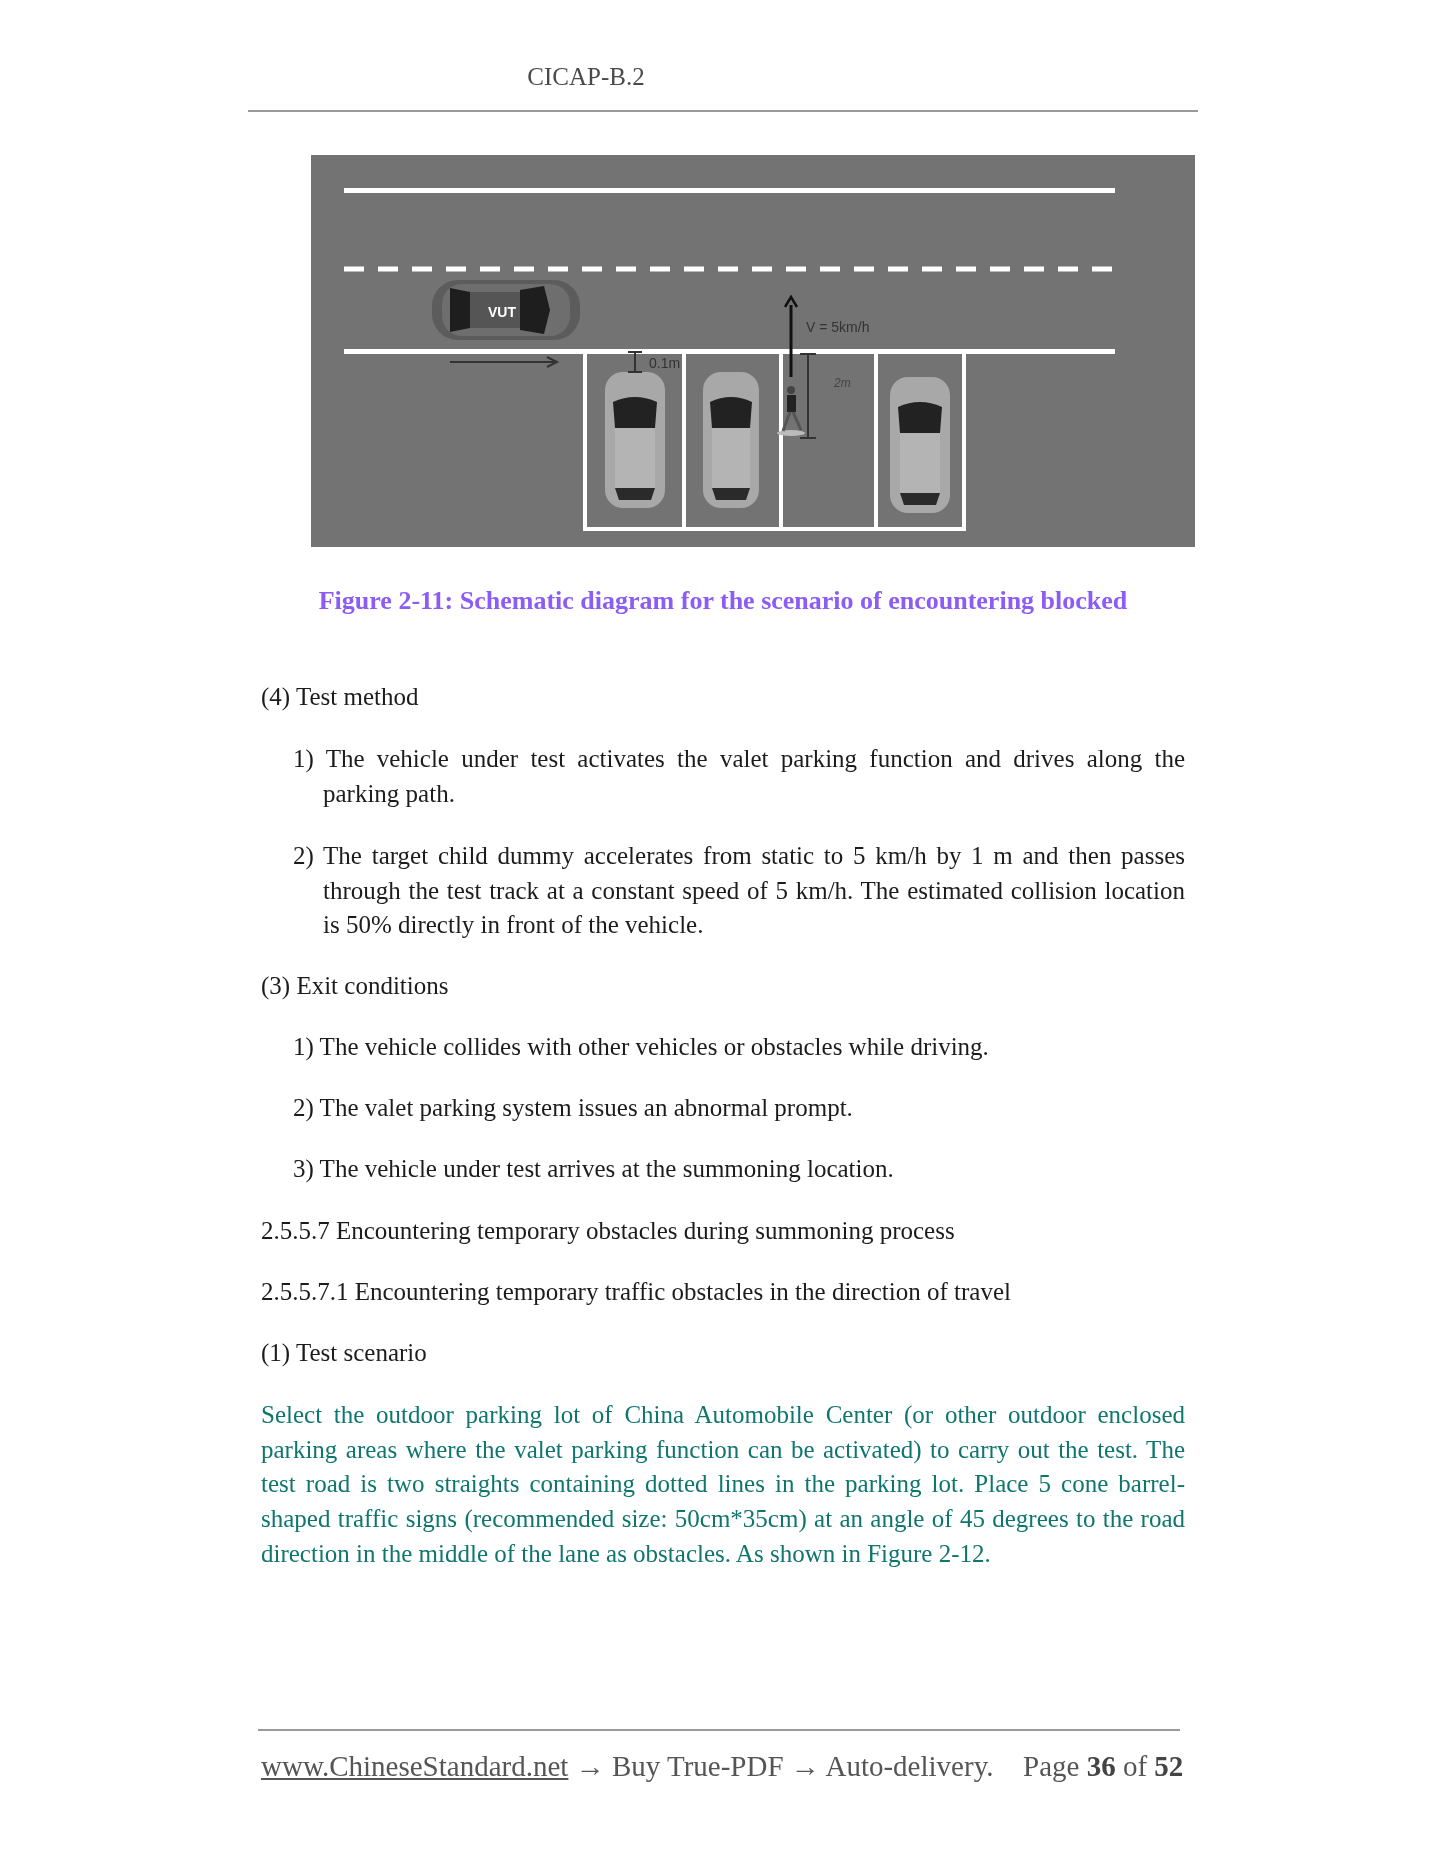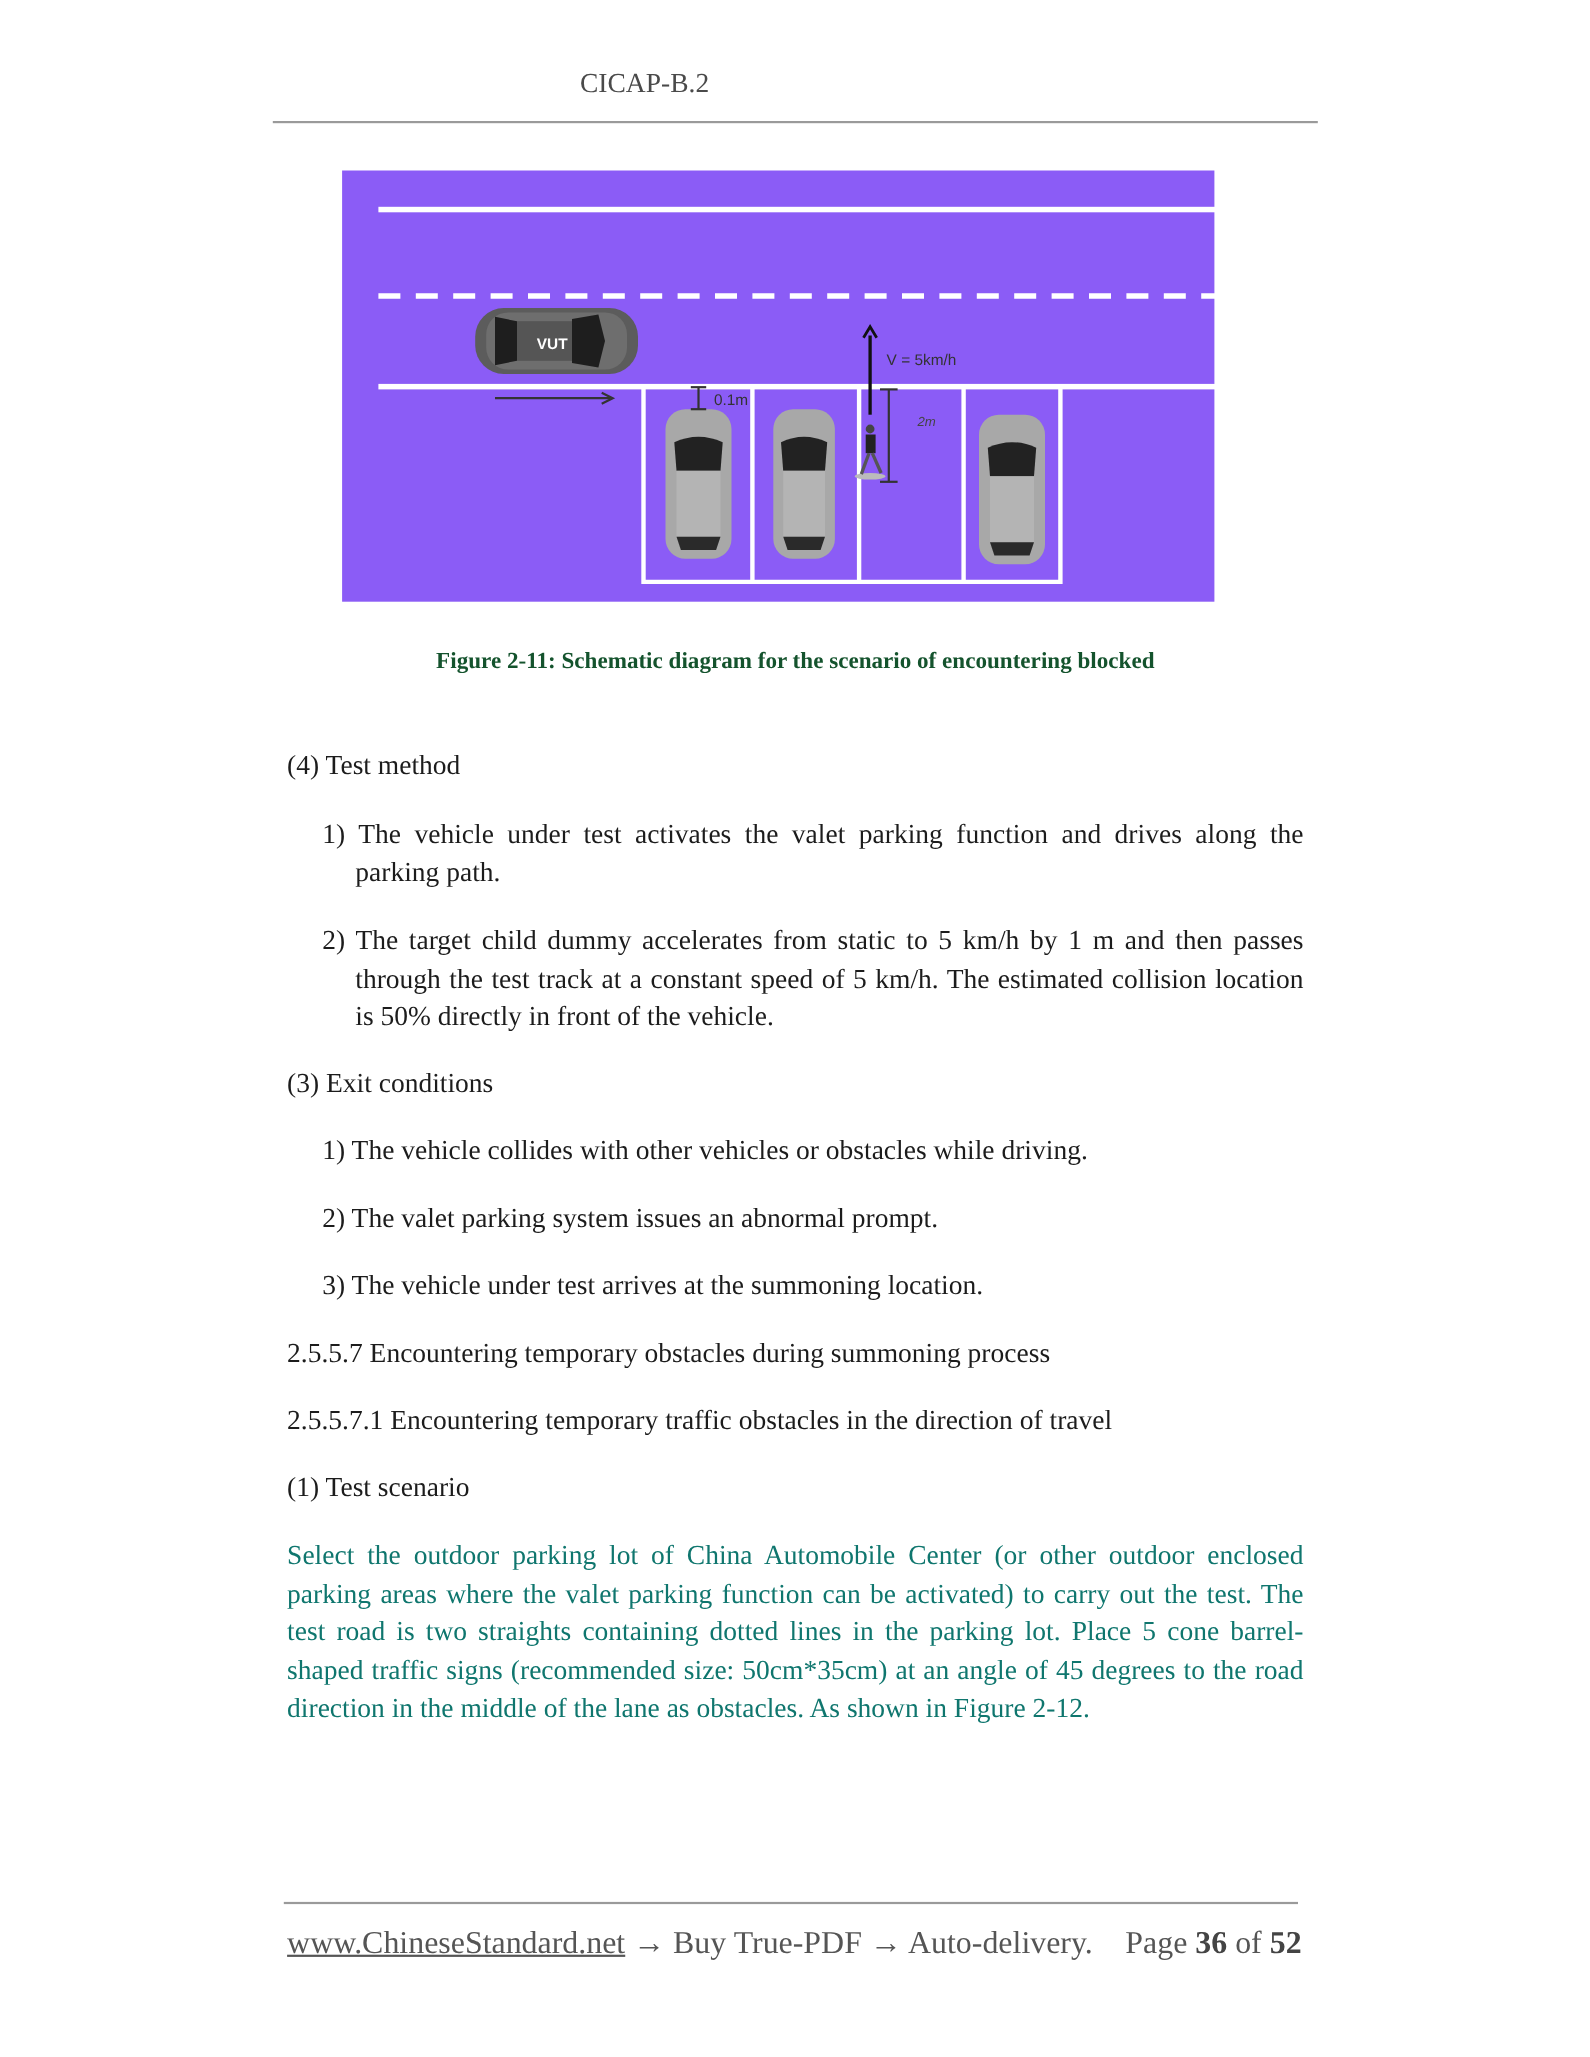--- a/index.html
+++ b/index.html
@@ -1,23 +1,23 @@
 <!DOCTYPE html>
 <html><head>
 <meta charset="utf-8">
 <style>
   html, body { margin:0; padding:0; background:#ffffff; }
   body { width:1445px; height:1870px; position:relative; overflow:hidden;
          font-family:"Liberation Serif", "DejaVu Serif", serif; color:#1a1a1a; }
   .abs { position:absolute; white-space:nowrap; }
   .header-title { left:0; width:1172px; text-align:center; top:63px; font-size:25px; color:#4a4a4a; }
   .rule { position:absolute; height:2px; background:#9a9a9a; }
-  .figure { position:absolute; left:311px; top:155px; width:793px; height:392px; background:#8b5cf6; }
+  .figure { position:absolute; left:311px; top:155px; width:884px; height:392px; background:#737373; }
   .caption { position:absolute; left:250px; width:946px; top:583px; text-align:center;
-             font-weight:bold; font-size:21px; line-height:35px; color:#14532d; }
+             font-weight:bold; font-size:26px; line-height:35px; color:#8b5cf6; }
   .body-text { font-size:25px; color:#1c1c1c; }
   .para { position:absolute; left:261px; width:924px; font-size:25px; line-height:34.7px;
           text-align:justify; color:#0f766e; }
   .item-block { position:absolute; font-size:25px; line-height:34.5px; text-align:justify; color:#1c1c1c; }
   .item-block .first { display:block; text-indent:-30px; }
   .footer-link { color:#555; text-decoration:underline; }
   .footer { font-size:29px; color:#555; }
   .footer b { color:#444; }
   svg text { font-family:"Liberation Sans", "DejaVu Sans", sans-serif; }
 </style>

